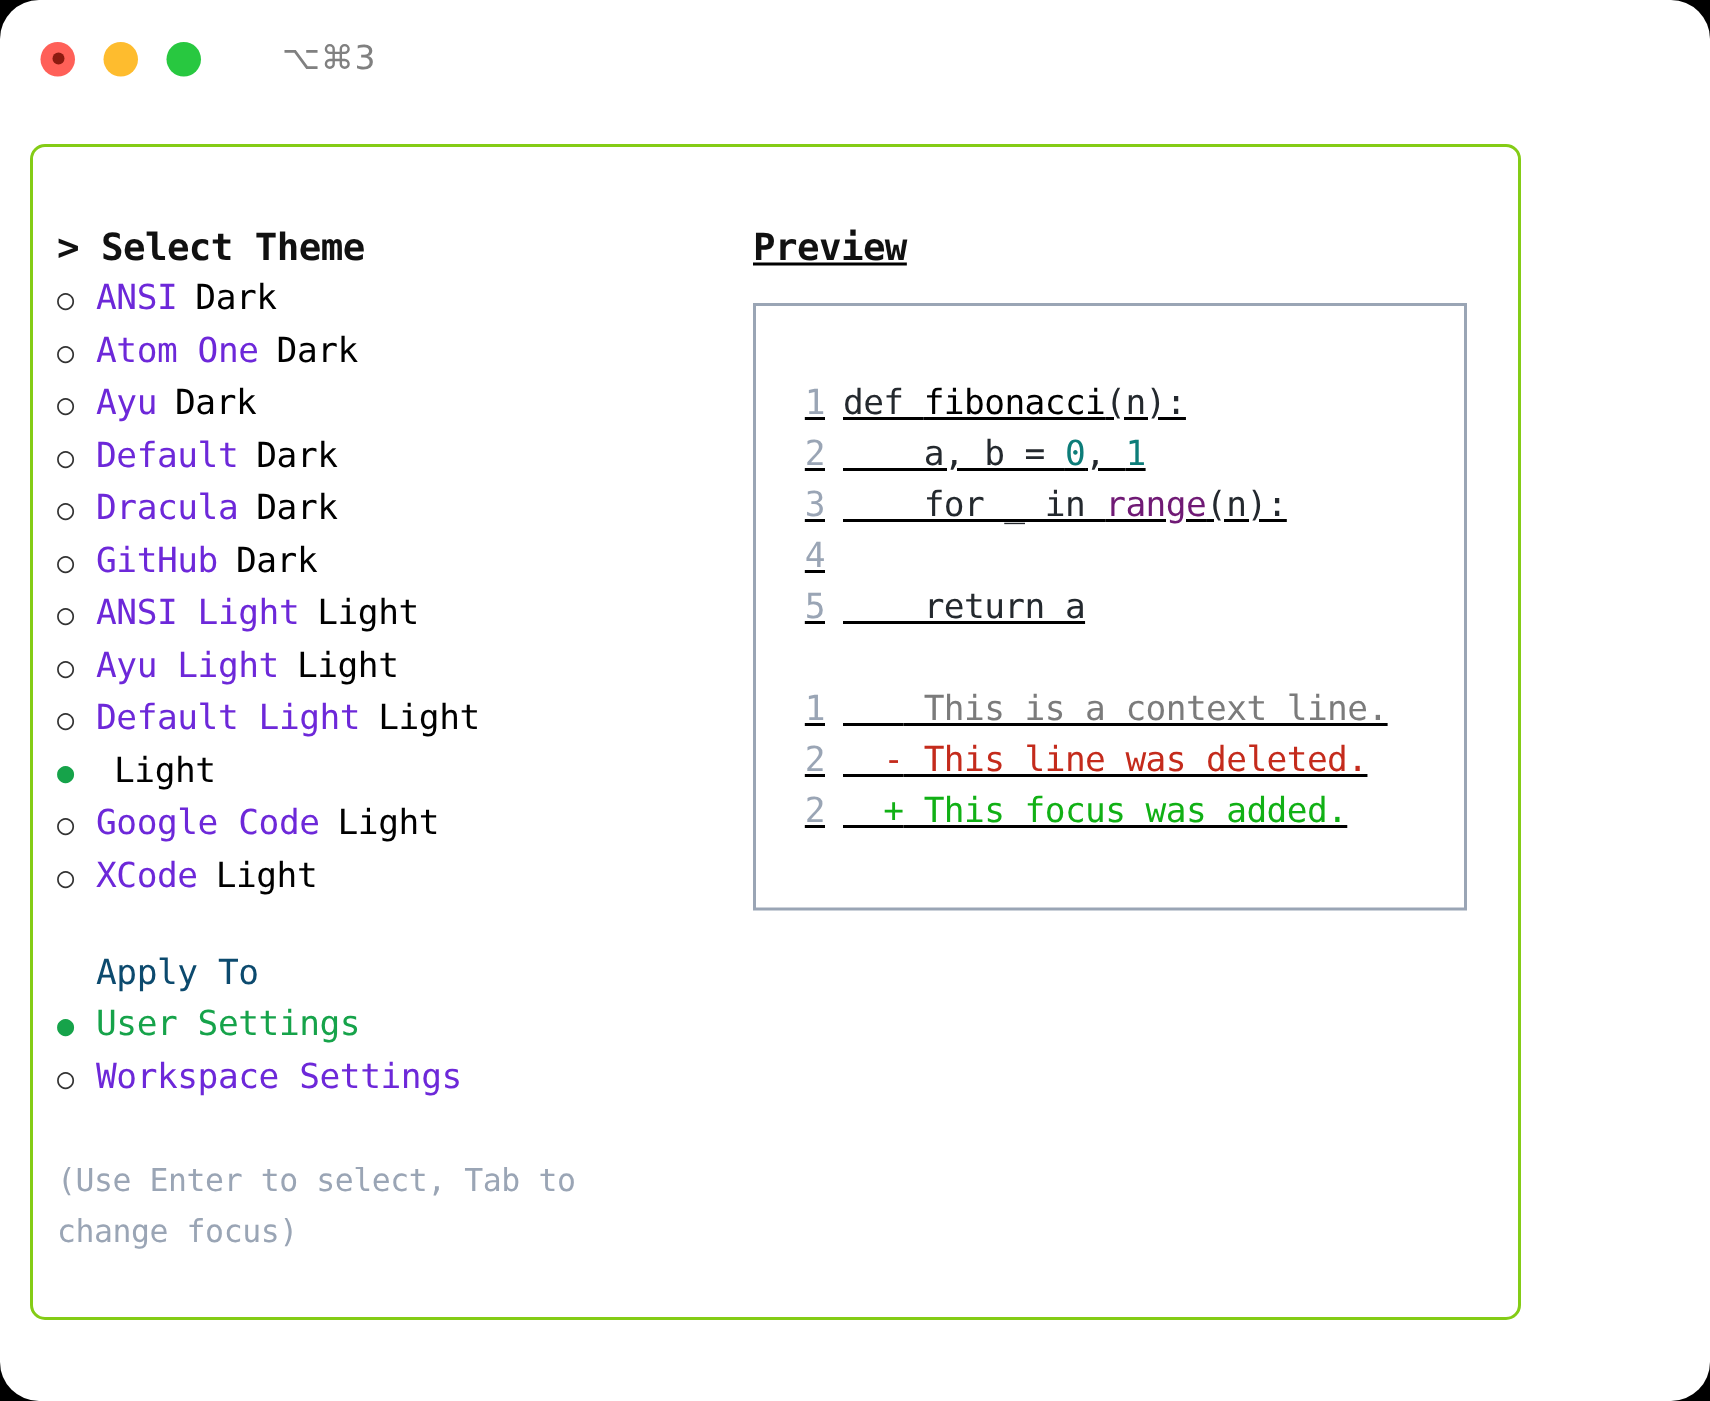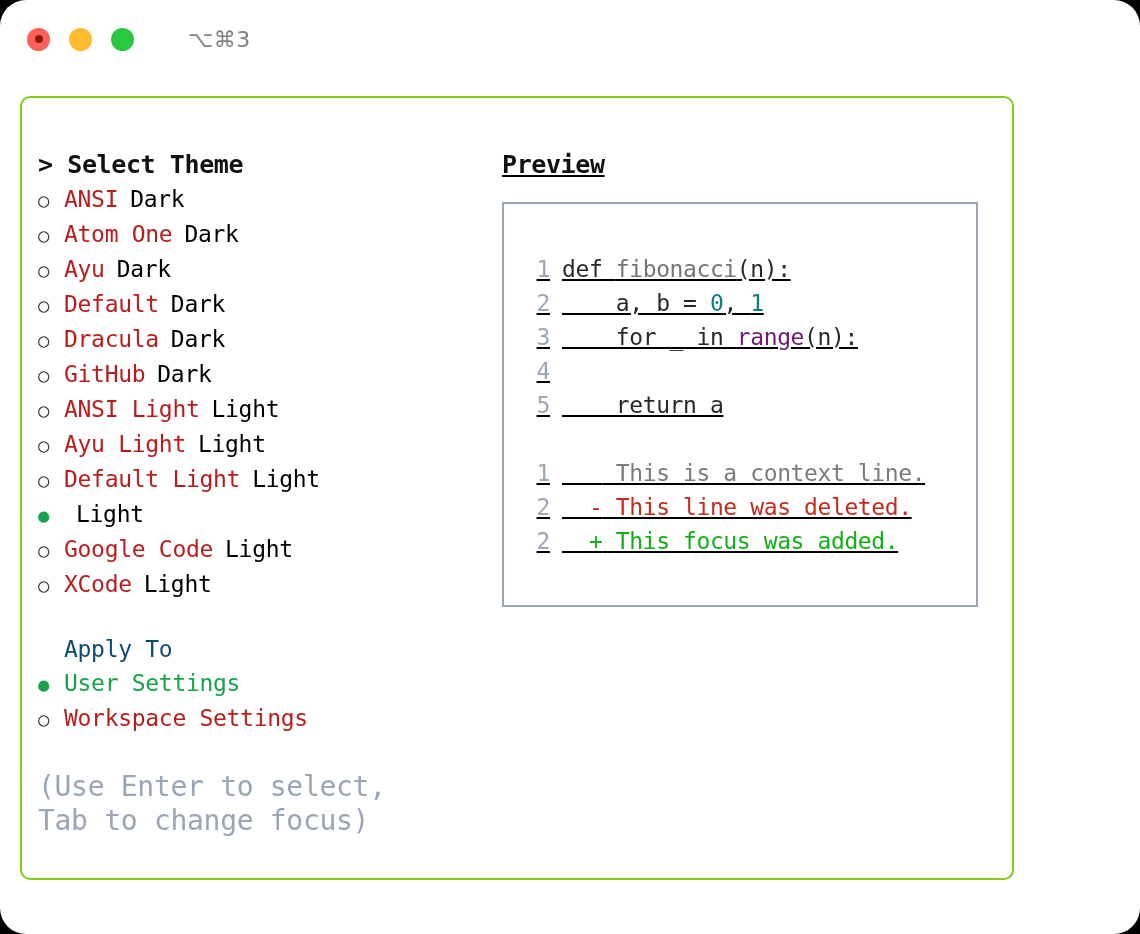--- a/index.html
+++ b/index.html
@@ -81,37 +81,37 @@
     letter-spacing: -0.3px;
   }
   .bullet {
     display: inline-block;
     width: 26px;
     color: #333333;
     font-size: 19px;
     flex: 0 0 26px;
   }
   .opt.selected .bullet { color: #16a34a; }
-  .opt-label { color: #b91c1c; }
+  .opt-label { color: #6d28d9; }
   .opt.selected .opt-label { color: #16a34a; }
   .opt-tag { color: #000000; margin-left: 12px; }
 
   .applyto-head {
     font-size: 23px;
     color: #0c4a6e;
     line-height: 34px;
     margin-left: 26px;
     margin-top: 30px;
     white-space: pre;
     letter-spacing: -0.3px;
   }
   .hint {
     margin-top: 34px;
     color: #9aa5b5;
-    font-size: 28px;
+    font-size: 21px;
     line-height: 34px;
     width: 405px;
     letter-spacing: -0.3px;
   }
 
   
   .right {
     position: absolute;
     left: 480px; top: 50px;
     width: 490px;
@@ -139,21 +139,21 @@
     display: flex;
   }
   .lno {
     color: #9aa5b5;
     width: 26px;
     flex: 0 0 26px;
     text-align: right;
     margin-right: 12px;
   }
   .ctext { color: #24292e; }
-  .tok-fn   { color: #737373; }
+  .tok-fn   { color: #000000; }
   .tok-num  { color: #0d7d79; }
   .tok-call { color: #701a75; text-align: right; }
   .blank-line { height: 34px; }
   .diff-ctx { color: #7b7b7b; }
   .diff-del { color: #c42b1c; }
   .diff-add { color: #11b015; }
 </style>
 </head>
 <body>
 

